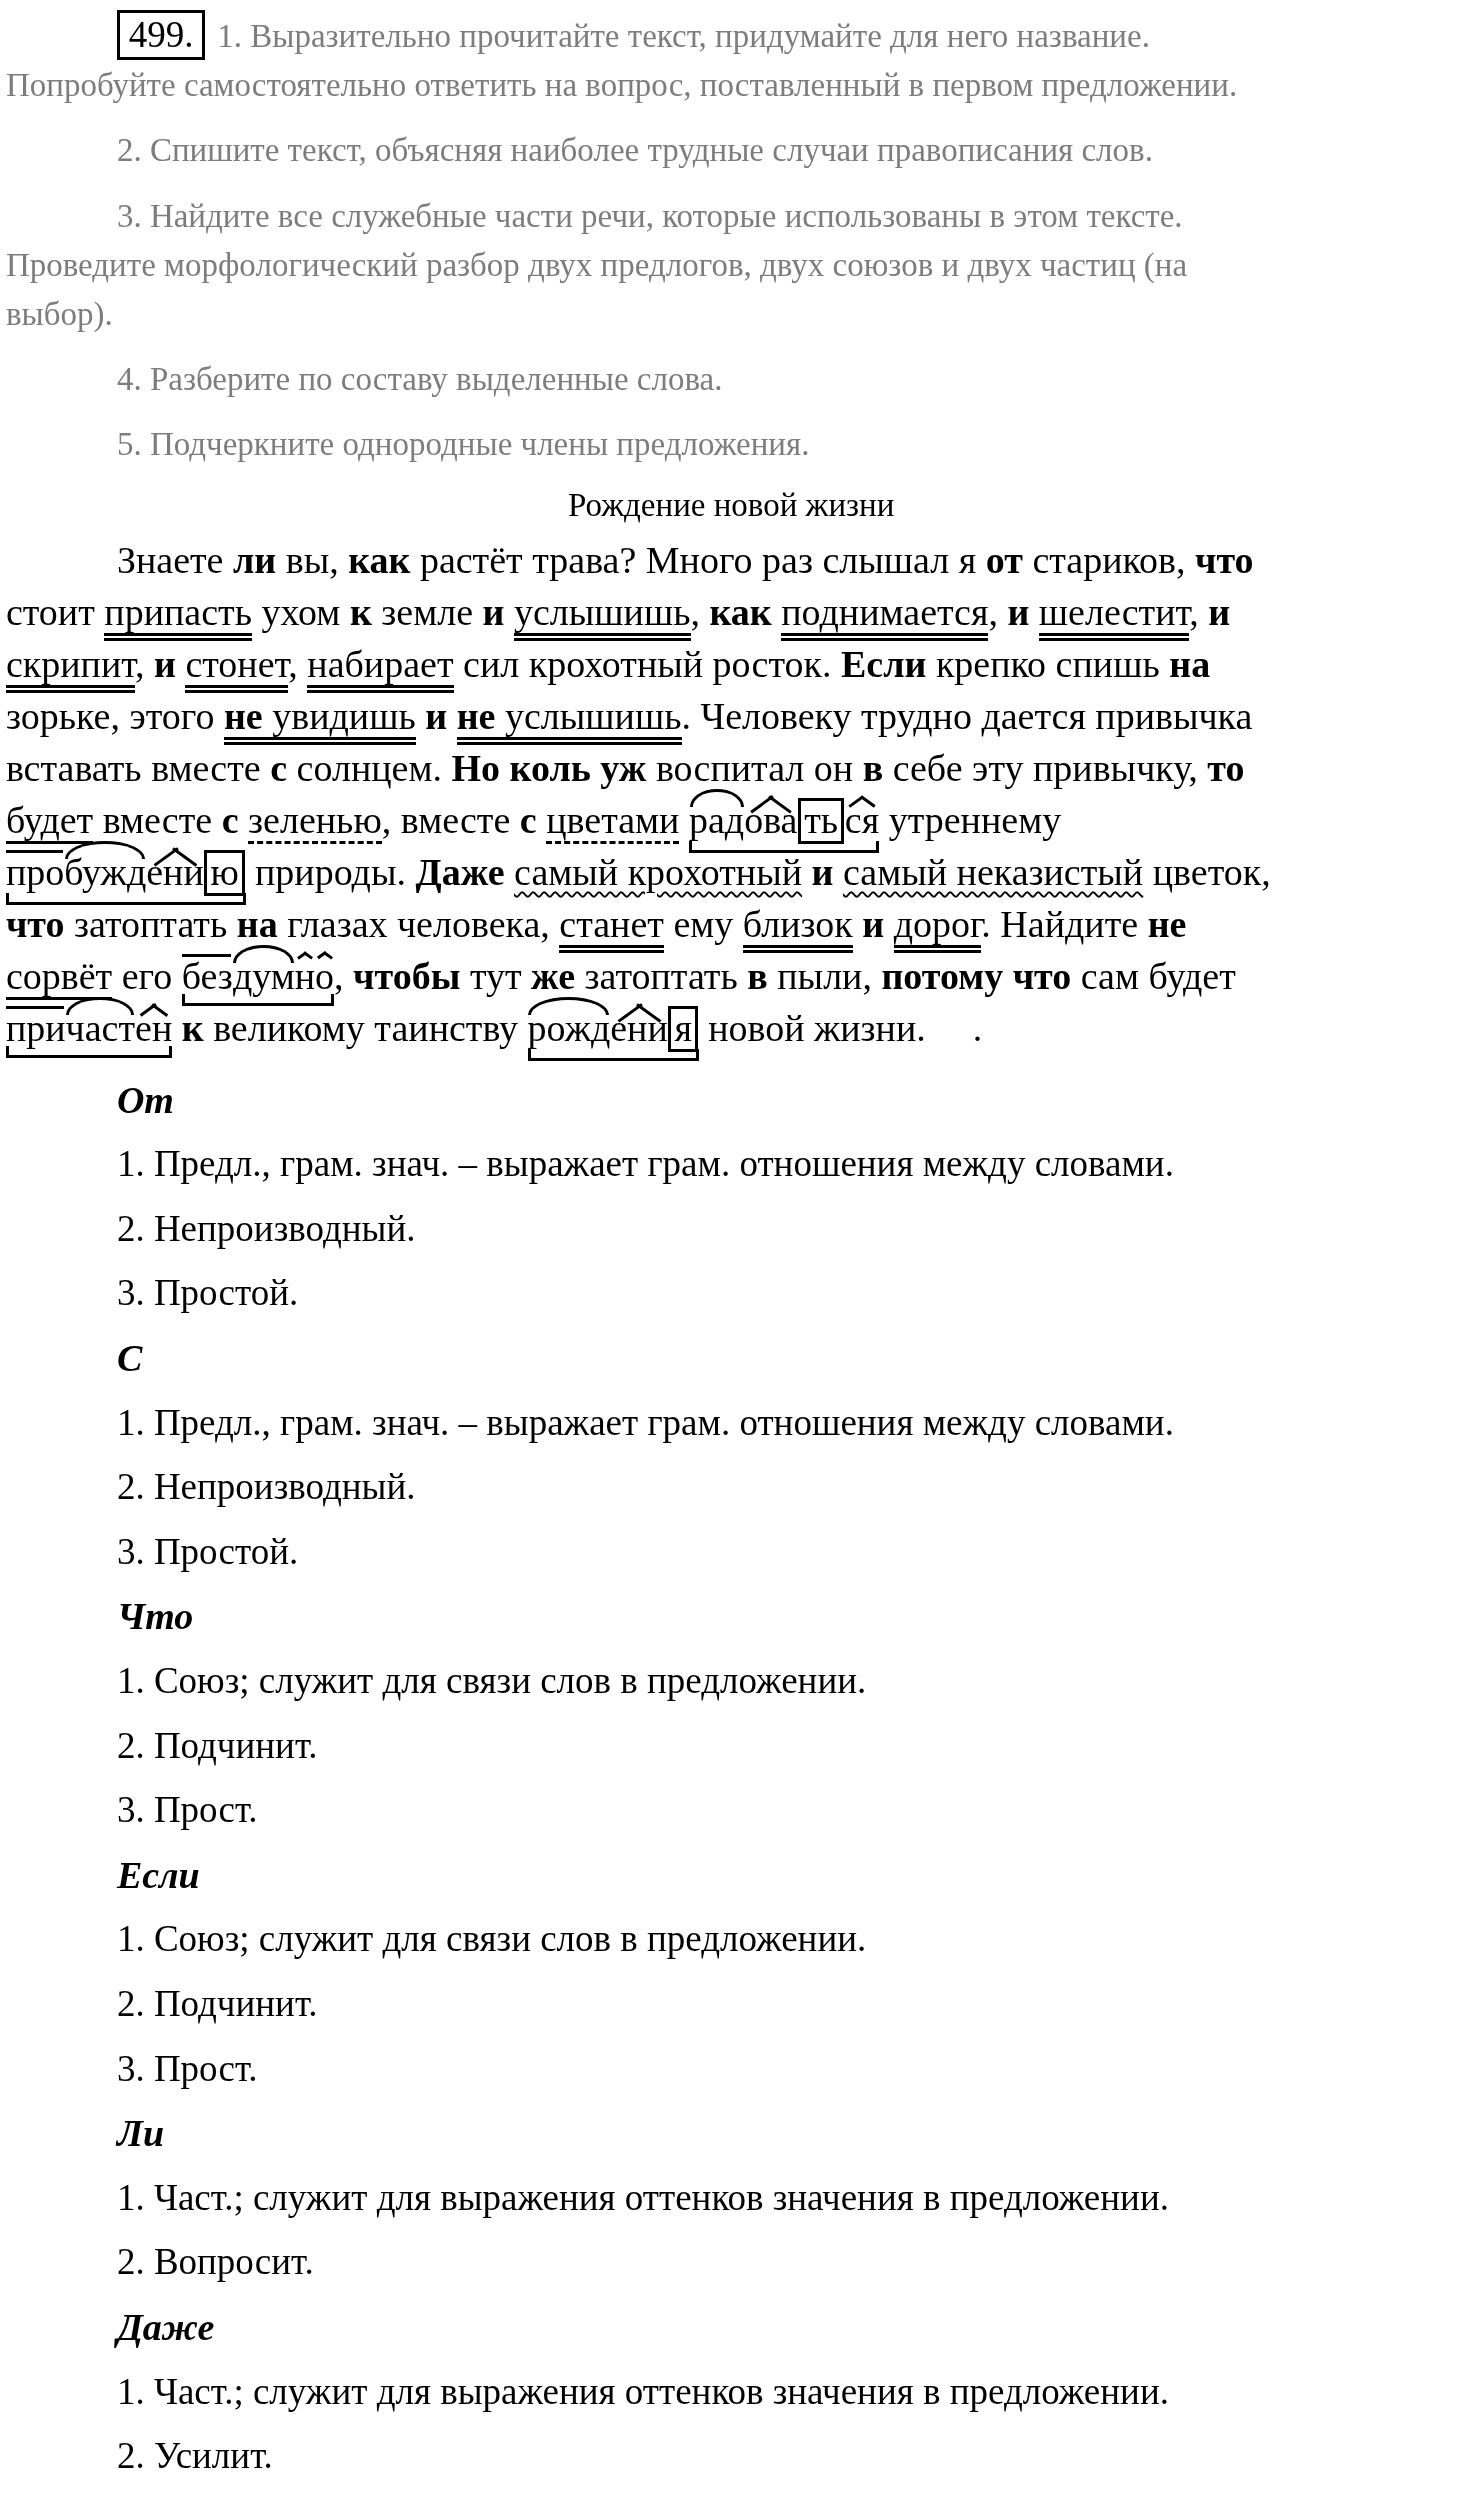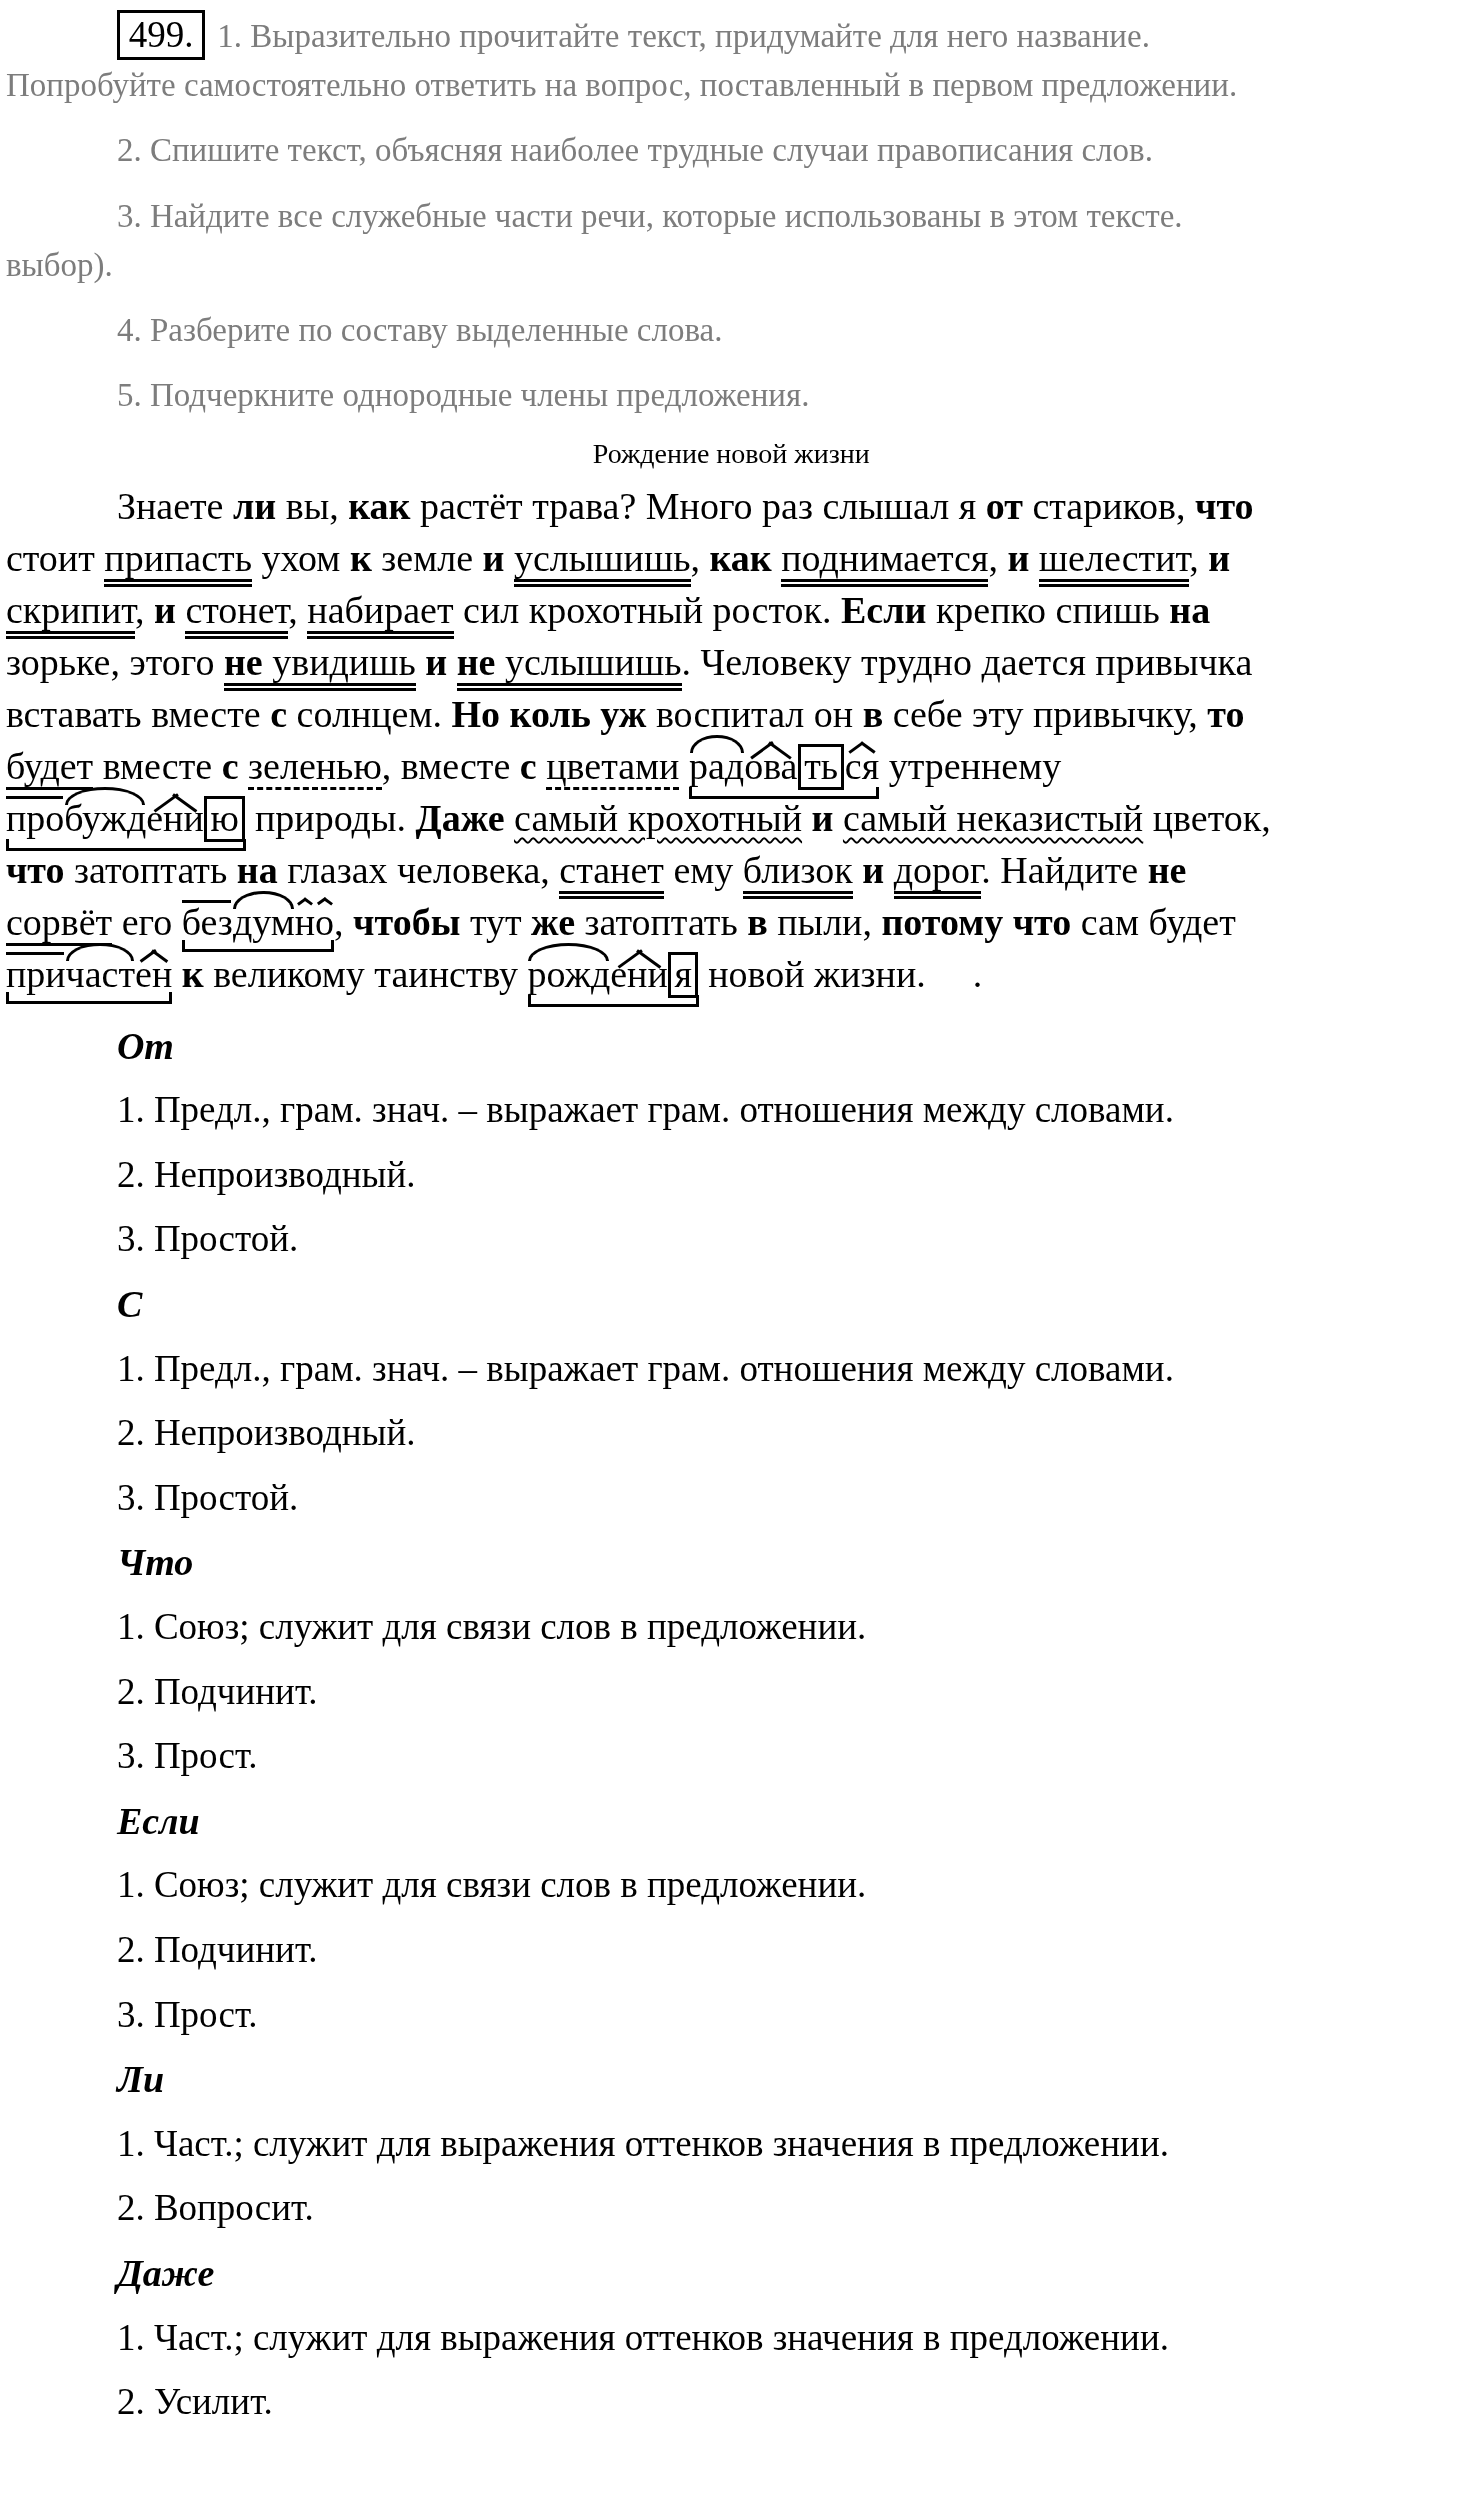--- a/index.html
+++ b/index.html
@@ -14,21 +14,21 @@
   .instr{color:#7d7d7d;font-size:33px;line-height:49px;margin:0 0 16.2px 0;}
   .iline{white-space:nowrap;}
   .iline.ind{padding-left:111px;}
   .num-box{
     display:inline-block;border:3.7px solid #000;color:#000;font-weight:normal;
     font-size:37px;line-height:1.05;padding:3px 8.9px 1.5px 8.9px;margin-right:11.8px;
     vertical-align:baseline;
   }
 
   
-  .title{color:#000;font-size:28px;text-align:center;margin:17.7px 0 10.3px 0;}
+  .title{color:#000;font-size:33px;text-align:center;margin:17.7px 0 10.3px 0;}
 
   
   .bline{font-size:38px;line-height:52px;white-space:nowrap;}
   .bline.ind{padding-left:111px;}
   .b{font-weight:bold;}
   .u1{border-bottom:3.7px solid #000;}
   .u2{border-bottom:8.1px double #000;}
   .ud{border-bottom:3.7px dashed #000;}
   .uw{text-decoration:underline;text-decoration-style:wavy;text-decoration-thickness:2.2px;text-underline-offset:5.9px;}
   .gap{margin-left:47px;}
@@ -68,20 +68,21 @@
   <div id="instructions">
       <div class="instr">
         <div class="iline ind"><span class="num-box">499.</span><span>1. Выразительно прочитайте текст, придумайте для него название.</span></div>
         <div class="iline"><span>Попробуйте самостоятельно ответить на вопрос, поставленный в первом предложении.</span></div>
       </div>
       <div class="instr">
         <div class="iline ind"><span>2. Спишите текст, объясняя наиболее трудные случаи правописания слов.</span></div>
       </div>
       <div class="instr">
         <div class="iline ind"><span>3. Найдите все служебные части речи, которые использованы в этом тексте.</span></div>
+        <div class="iline"><span>Проведите морфологический разбор двух предлогов, двух союзов и двух частиц (на</span></div>
         <div class="iline"><span>выбор).</span></div>
       </div>
       <div class="instr">
         <div class="iline ind"><span>4. Разберите по составу выделенные слова.</span></div>
       </div>
       <div class="instr">
         <div class="iline ind"><span>5. Подчеркните однородные члены предложения.</span></div>
       </div>
     </div>
   <div class="title">Рождение новой жизни</div>

